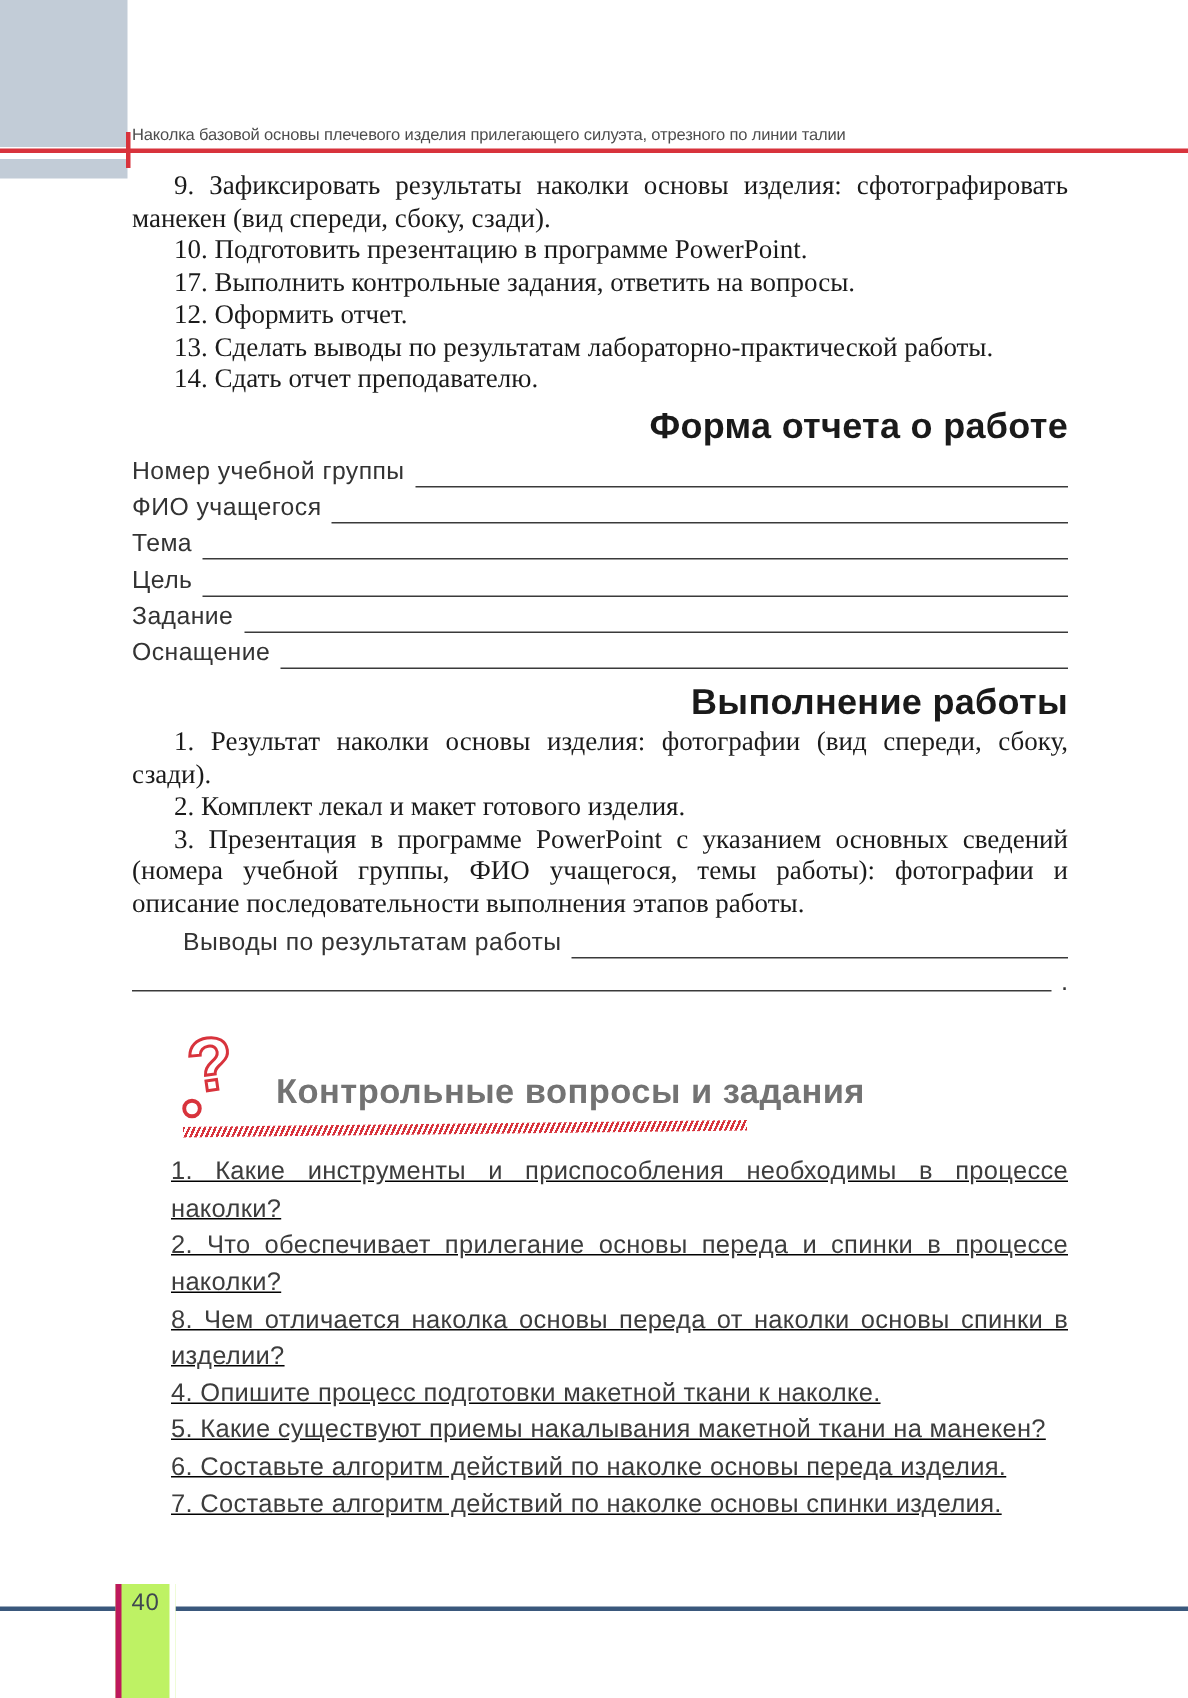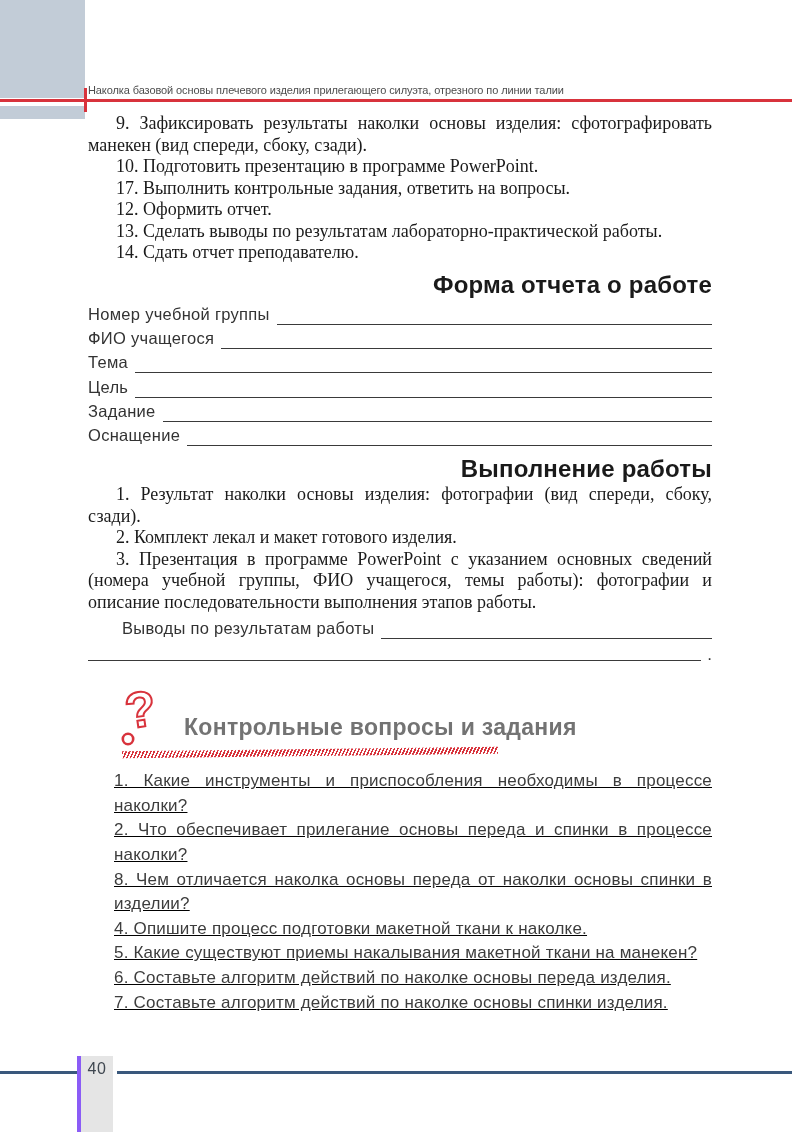--- a/index.html
+++ b/index.html
@@ -127,22 +127,22 @@
 
   
   .footer-rule {
     position:absolute; left:0; top:1071px;
     width:792px; height:2.5px;
     background:#3a587c;
   }
   .page-number-box {
     position:absolute; left:77px; top:1056px;
     width:40px; height:76px;
-    background:#e5e5e5;
-    border-left:4px solid #8b5cf6;
+    background:#bef264;
+    border-left:4px solid #be185d;
     border-right:4px solid #ffffff;
     text-align:center;
   }
   .page-number-box span {
     display:inline-block; margin-top:4px;
     font-size:16px; color:#3f4750; letter-spacing:0.5px;
   }
 </style>
 </head>
 <body>

